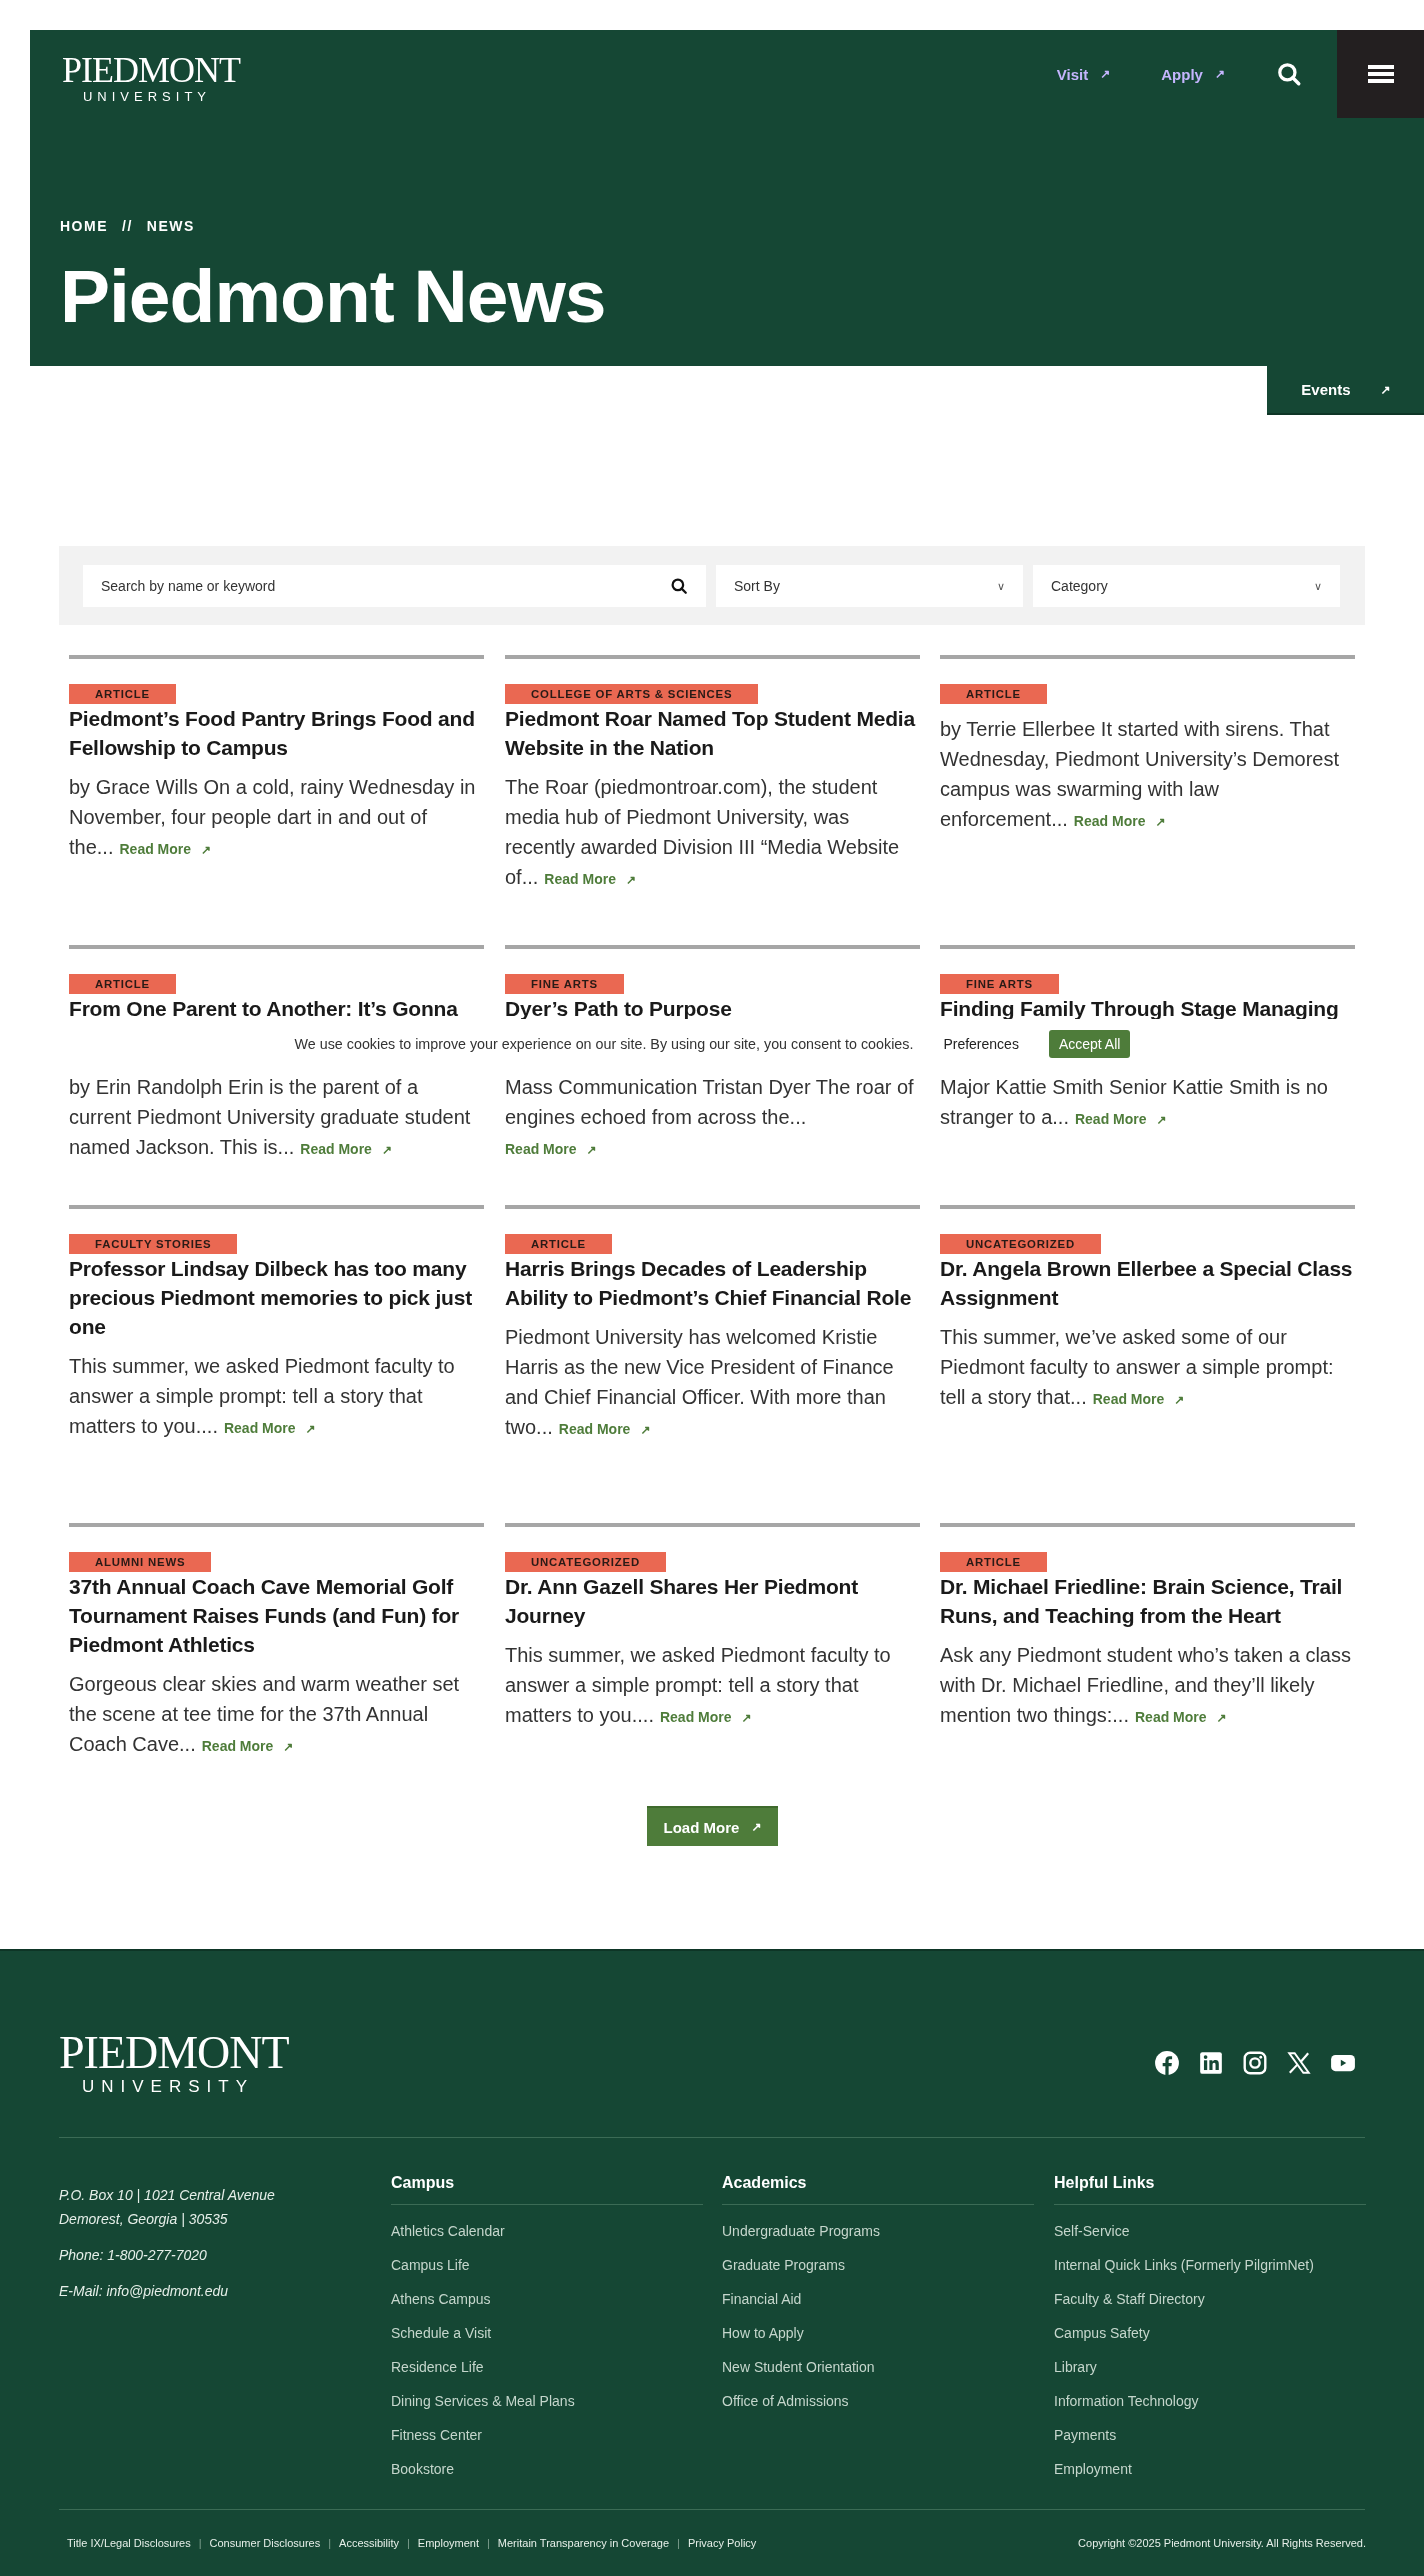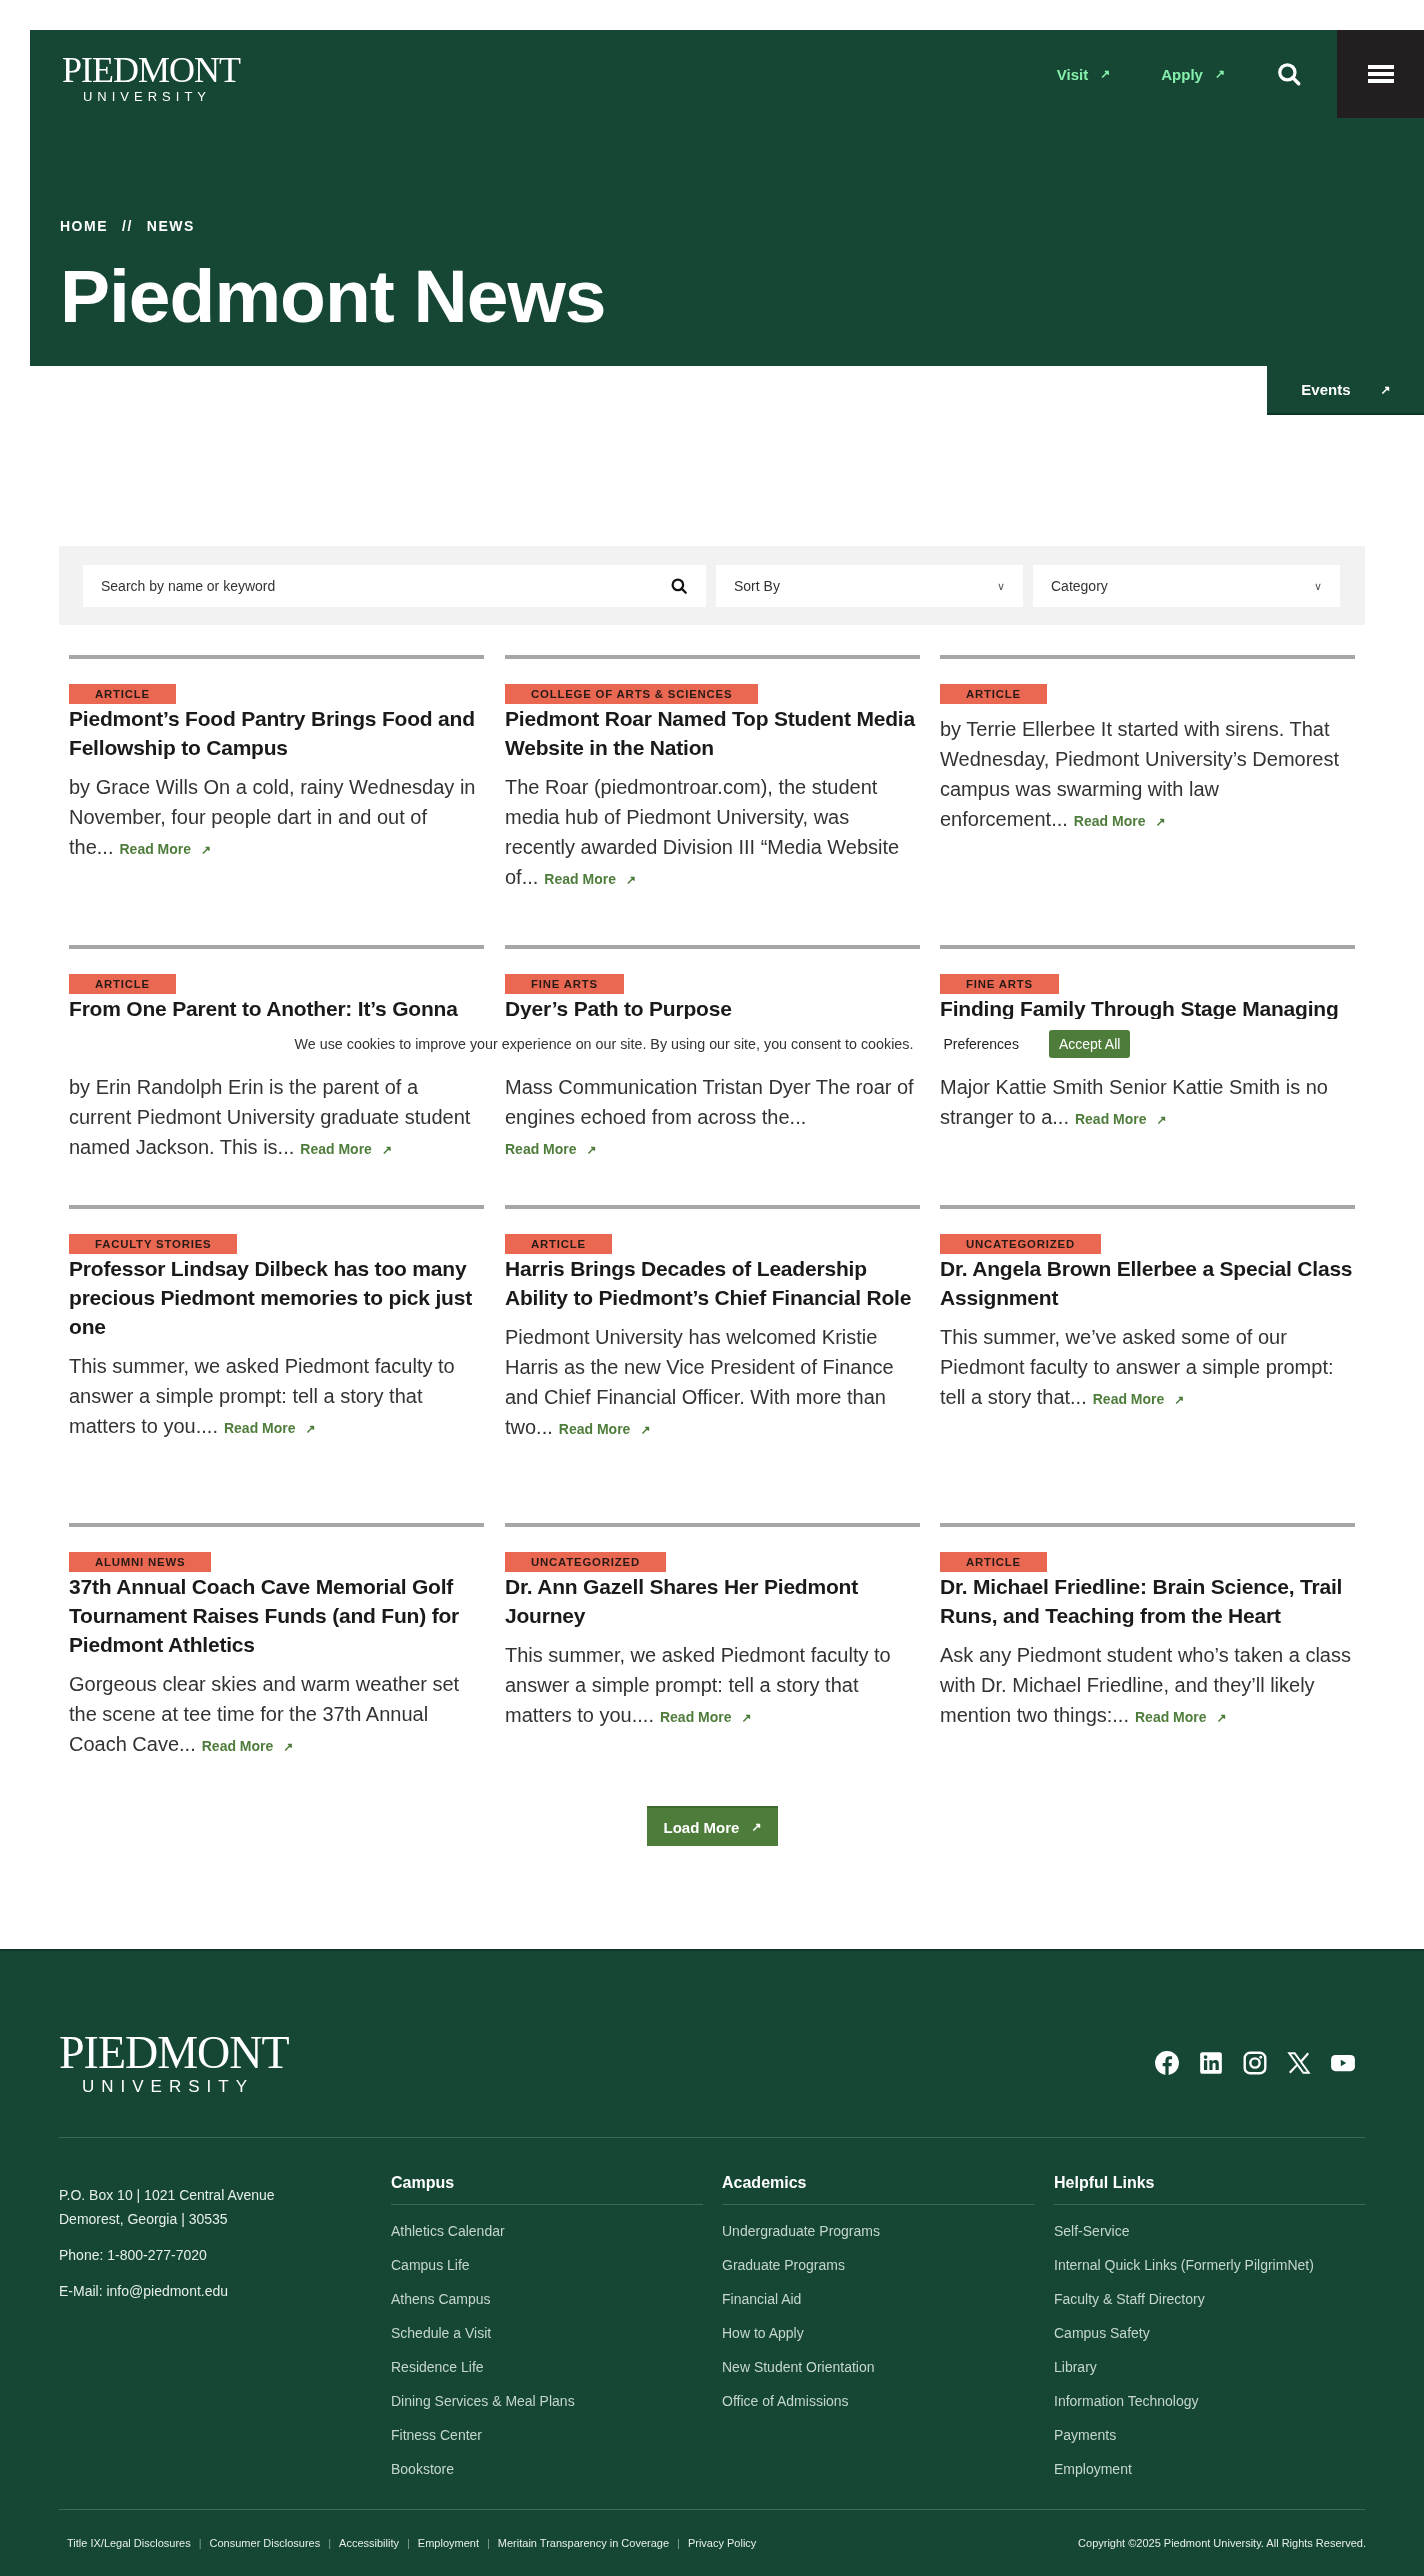--- a/index.html
+++ b/index.html
@@ -5,21 +5,21 @@
   * { box-sizing: border-box; margin: 0; padding: 0; }
   html, body { width: 1425px; background: #ffffff; font-family: "Liberation Sans", sans-serif; color: #222; }
   body { position: relative; height: 2576px; overflow: hidden; }
 
   
   .hero { position: absolute; left: 30px; top: 30px; width: 1395px; height: 336px; background: #154734; }
   .logo { position: absolute; left: 32px; top: 22px; color: #fff; text-align: center; width: 170px; }
   .logo .l1 { font-family: "Liberation Serif", serif; font-size: 36px; letter-spacing: -1px; line-height: 36px; }
   .logo .l2 { font-family: "Liberation Sans", sans-serif; font-size: 13px; letter-spacing: 5px; line-height: 14px; margin-top: 2px; }
   .topnav { position: absolute; top: 0; right: 0; height: 88px; display: flex; align-items: center; }
-  .topnav a { color: #86efac; font-weight: bold; font-size: 15px; text-decoration: none; margin-right: 51px; display: flex; align-items: center; gap: 12px; }
+  .topnav a { color: #c4b5fd; font-weight: bold; font-size: 15px; text-decoration: none; margin-right: 51px; display: flex; align-items: center; gap: 12px; }
   .arrow { display: inline-block; font-size: 12px; font-weight: bold; }
   .search-ic { width: 26px; height: 26px; margin-right: 35px; }
   .menu-btn { width: 88px; height: 88px; background: #231f20; display: flex; align-items: center; justify-content: center; }
   .menu-btn span { display: block; width: 26px; height: 4px; background: #fff; margin: 3px 0; }
   .breadcrumb { position: absolute; left: 30px; top: 188px; color: #fff; font-size: 14px; font-weight: bold; letter-spacing: 1.5px; display: flex; gap: 14px; }
   .page-title { position: absolute; left: 30px; top: 223px; color: #fff; font-size: 75px; font-weight: bold; letter-spacing: -1px; }
   .events-tab { position: absolute; right: 0; top: 366px; width: 158px; height: 49px; background: #154734; color: #fff; display: flex; align-items: center; justify-content: center; gap: 30px; font-weight: bold; font-size: 15px; border-bottom: 2px solid #0e3526; }
 
   
   .filters { position: absolute; left: 59px; top: 546px; width: 1306px; height: 79px; background: #f2f2f2; padding: 19px 24px; display: flex; gap: 10px; }
@@ -47,21 +47,21 @@
 
   
   .footer { position: absolute; left: 0; top: 1949px; width: 1425px; height: 627px; background: #154734; color: #fff; border-top: 2px solid #0e3526; }
   .flogo { position: absolute; left: 59px; top: 79px; text-align: center; width: 218px; }
   .flogo .l1 { font-family: "Liberation Serif", serif; font-size: 46px; letter-spacing: -1px; line-height: 46px; }
   .flogo .l2 { font-size: 17px; letter-spacing: 7px; line-height: 18px; margin-top: 2px; }
   .social { position: absolute; right: 69px; top: 99px; display: flex; gap: 18px; align-items: center; }
   .social svg { width: 26px; height: 26px; }
   .fdivider { position: absolute; left: 59px; width: 1306px; height: 1px; background: #3b6b55; }
   .addr { position: absolute; left: 59px; top: 232px; font-size: 14px; line-height: 24px; color: #e6efe9; }
-  .addr div { margin-bottom: 12px; }
+  .addr div { margin-bottom: 12px; font-style: italic; }
   .fcol { position: absolute; top: 223px; width: 312px; }
   .fcol h4 { font-size: 16px; font-weight: bold; padding-bottom: 12px; border-bottom: 1px solid #3b6b55; }
   .fcol ul { list-style: none; margin-top: 18px; }
   .fcol li { font-size: 14px; color: #c5d6cc; height: 34px; }
   .legal { position: absolute; left: 67px; top: 586px; font-size: 11px; color: #e6efe9; display: flex; gap: 8px; }
   .legal .sep { color: #7fa090; }
   .copyright { position: absolute; right: 59px; top: 586px; font-size: 11px; color: #e6efe9; }
 </style>
 </head>
 <body>

